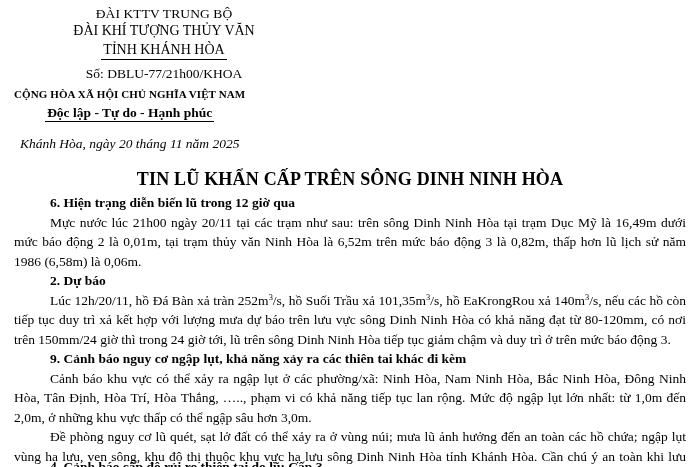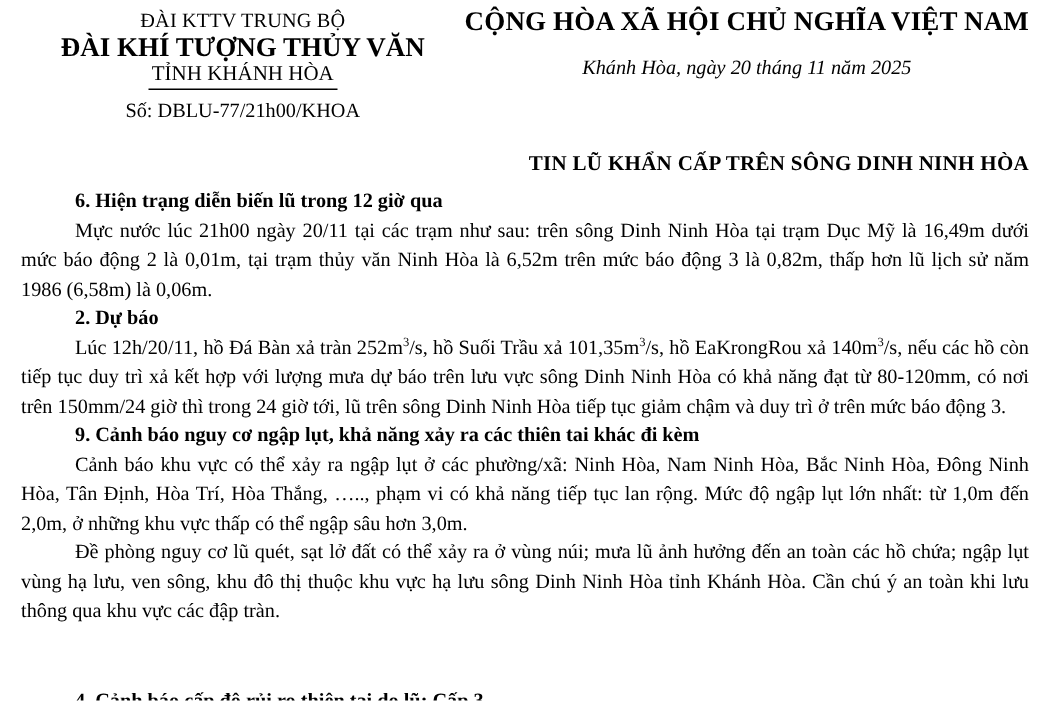--- a/index.html
+++ b/index.html
@@ -21,20 +21,21 @@
     position: relative;
     width: 700px;
     height: 467px;
     box-sizing: border-box;
     padding: 4px 14px 0 14px;
   }
 
   
   .doc-header {
     display: flex;
+    flex-direction: column;
     align-items: flex-start;
     width: 100%;
   }
   .header-left {
     width: 300px;
     text-align: center;
     padding-top: 1px;
   }
   .header-right {
     flex: 1;
@@ -42,22 +43,22 @@
     padding-top: 1px;
   }
 
   .org-line-1 {
     font-size: 13.5px;
     letter-spacing: 0.1px;
     line-height: 17px;
     white-space: nowrap;
   }
   .org-line-2 {
-    font-weight: bold;
-    font-size: 18px;
+    font-weight: normal;
+    font-size: 14px;
     line-height: 18px;
     white-space: nowrap;
   }
   .org-line-3 {
     font-weight: normal;
     font-size: 14px;
     line-height: 18px;
     display: inline-block;
     border-bottom: 1.3px solid #000;
     padding: 0 2px 0px 2px;
@@ -66,21 +67,21 @@
   .doc-number {
     font-size: 13.5px;
     line-height: 20px;
     margin-top: 4px;
     white-space: nowrap;
     font-family: Liberation Serif, serif;
   }
 
   .nation-line {
     font-weight: bold;
-    font-size: 18px;
+    font-size: 11px;
     line-height: 18px;
     letter-spacing: 0.1px;
     white-space: nowrap;
   }
   .motto-line {
     font-weight: bold;
     font-size: 13.5px;
     line-height: 17px;
     display: inline-block;
     border-bottom: 1.3px solid #000;
@@ -90,23 +91,23 @@
   .place-date {
     font-style: italic;
     font-size: 13.5px;
     line-height: 18px;
     margin-top: 13px;
     white-space: nowrap;
   }
 
   
   .doc-title {
-    text-align: right;
-    font-weight: bold;
-    font-size: 14px;
+    text-align: center;
+    font-weight: bold;
+    font-size: 18px;
     letter-spacing: 0.2px;
     margin-top: 17px;
     line-height: 18px;
   }
 
   
   .body-block {
     margin-top: 5px;
   }
   .section-heading {
@@ -154,20 +155,23 @@
       <div class="org-line-1">ĐÀI KTTV TRUNG BỘ</div>
       <div class="org-line-2">ĐÀI KHÍ TƯỢNG THỦY VĂN</div>
       <div>
         <span class="org-line-3">TỈNH KHÁNH HÒA</span>
       </div>
       <div class="doc-number">Số: DBLU-77/21h00/KHOA</div>
     </div>
 
     <div class="header-right">
       <div class="nation-line">CỘNG HÒA XÃ HỘI CHỦ NGHĨA VIỆT NAM</div>
+      <div>
+        <span class="motto-line">Độc lập - Tự do - Hạnh phúc</span>
+      </div>
       <div class="place-date">Khánh Hòa, ngày 20 tháng 11 năm 2025</div>
     </div>
 
   </div>
 
   <div class="doc-title">TIN LŨ KHẨN CẤP TRÊN SÔNG DINH NINH HÒA</div>
 
   <div class="body-block">
 
     <div>

